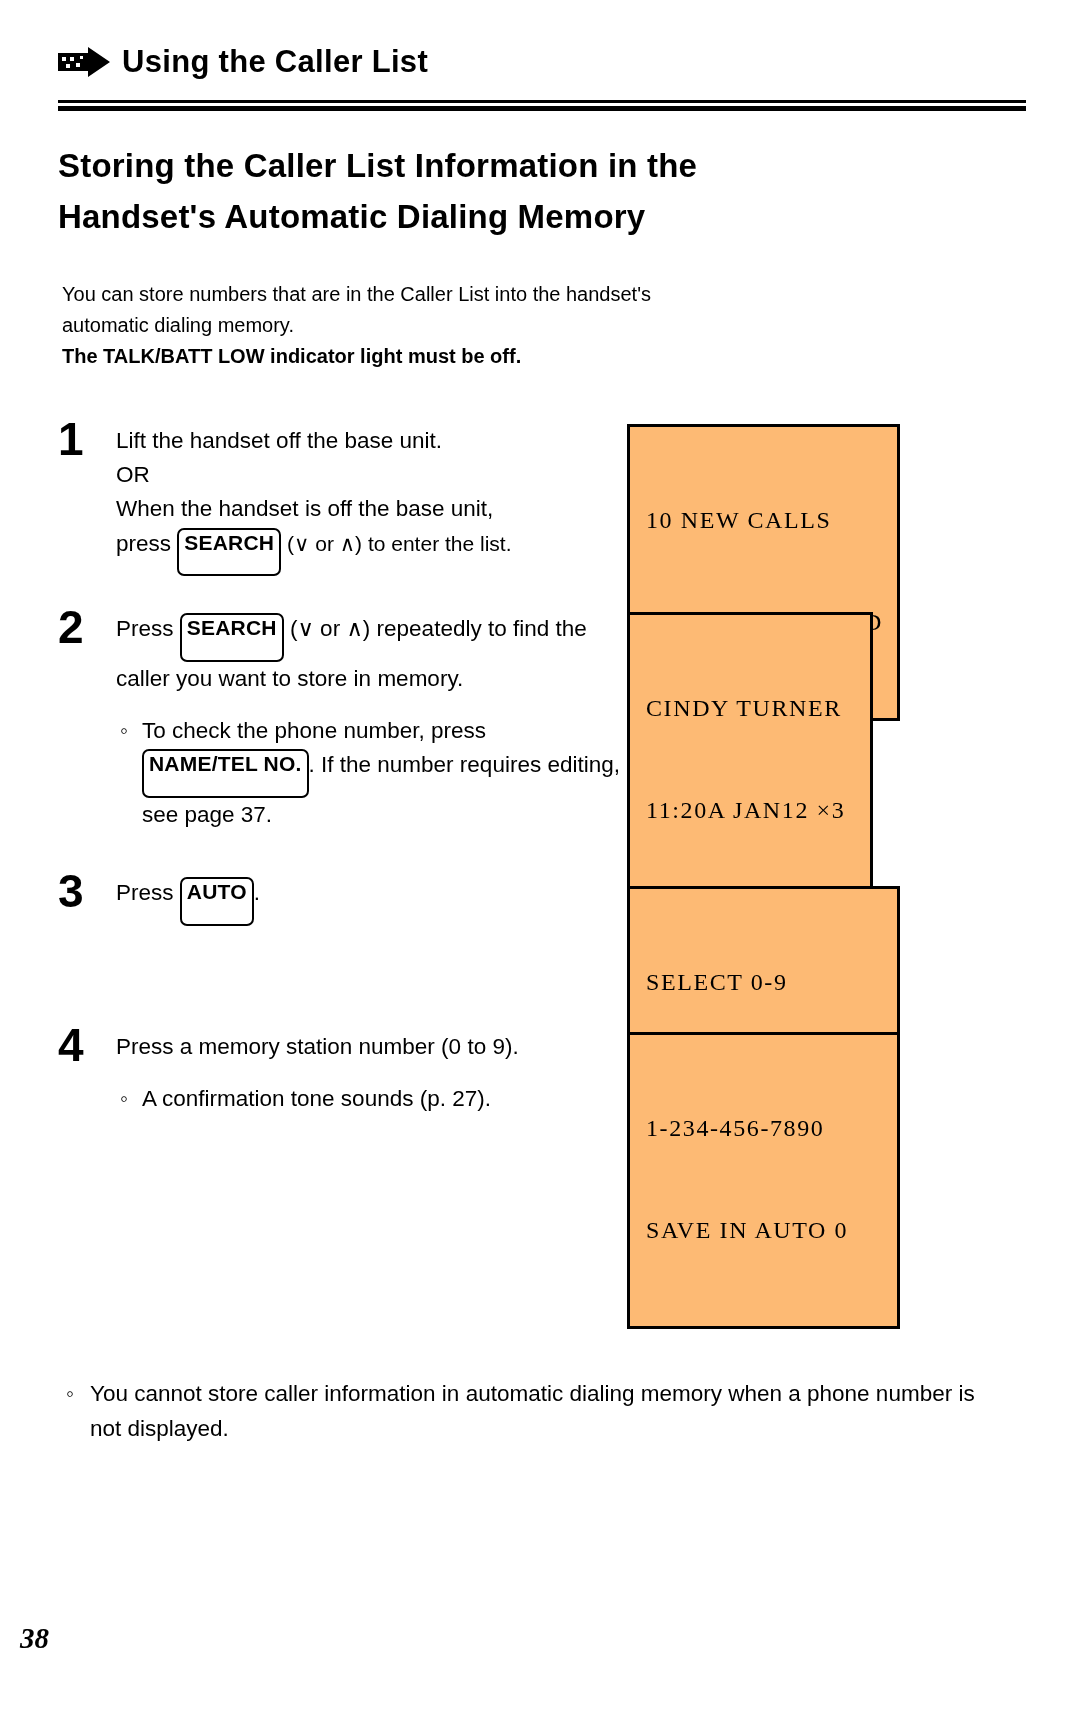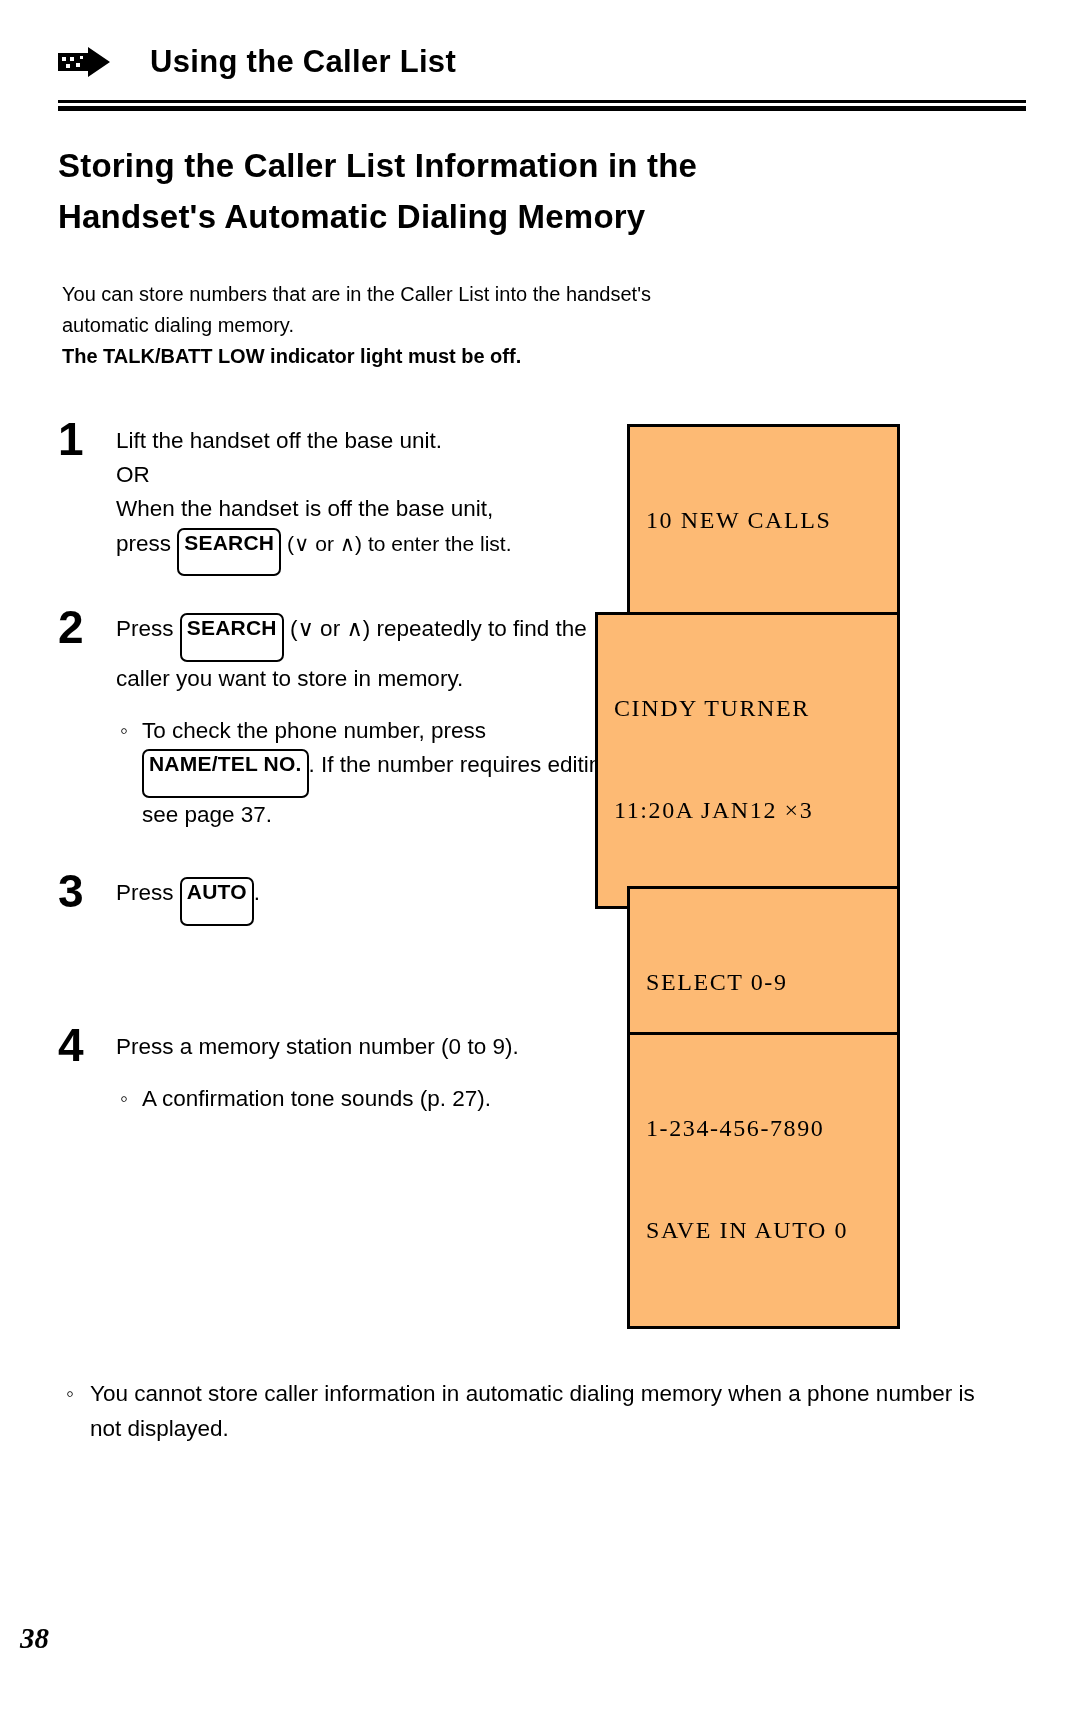--- a/index.html
+++ b/index.html
@@ -23,21 +23,21 @@
     height: 1709px;
   }
 
   
   .header {
     position: absolute;
     left: 58px;
     top: 44px;
     display: flex;
     align-items: center;
-    gap: 40px;
+    gap: 12px;
   }
   .arrow-icon {
     width: 52px;
     height: 30px;
     display: block;
   }
   .header-title {
     font-size: 31px;
     font-weight: bold;
     letter-spacing: 0.3px;
@@ -243,21 +243,21 @@
   <div class="step" style="top:612px;">
     <div class="step-num">2</div>
     <div class="step-body">
       <span>Press </span><span class="key">SEARCH</span><span> (∨ or ∧) repeatedly to find the caller you want to store in memory.</span>
     </div>
     <div class="bullets">
       <div class="bullet"><span>To check the phone number, press </span><span class="key">NAME/TEL NO.</span><span>. If the number requires editing, see page 37.</span></div>
     </div>
   </div>
 
-  <div class="lcd" style="left:595px; top:612px; width:305px;">
+  <div class="lcd" style="left:627px; top:612px; width:246px;">
     <span class="row">CINDY TURNER</span>
     <span class="row">11:20A JAN12 ×3</span>
   </div>
 
   <div class="step" style="top:876px;">
     <div class="step-num">3</div>
     <div class="step-body">
       <span>Press </span><span class="key">AUTO</span><span>.</span>
     </div>
   </div>

